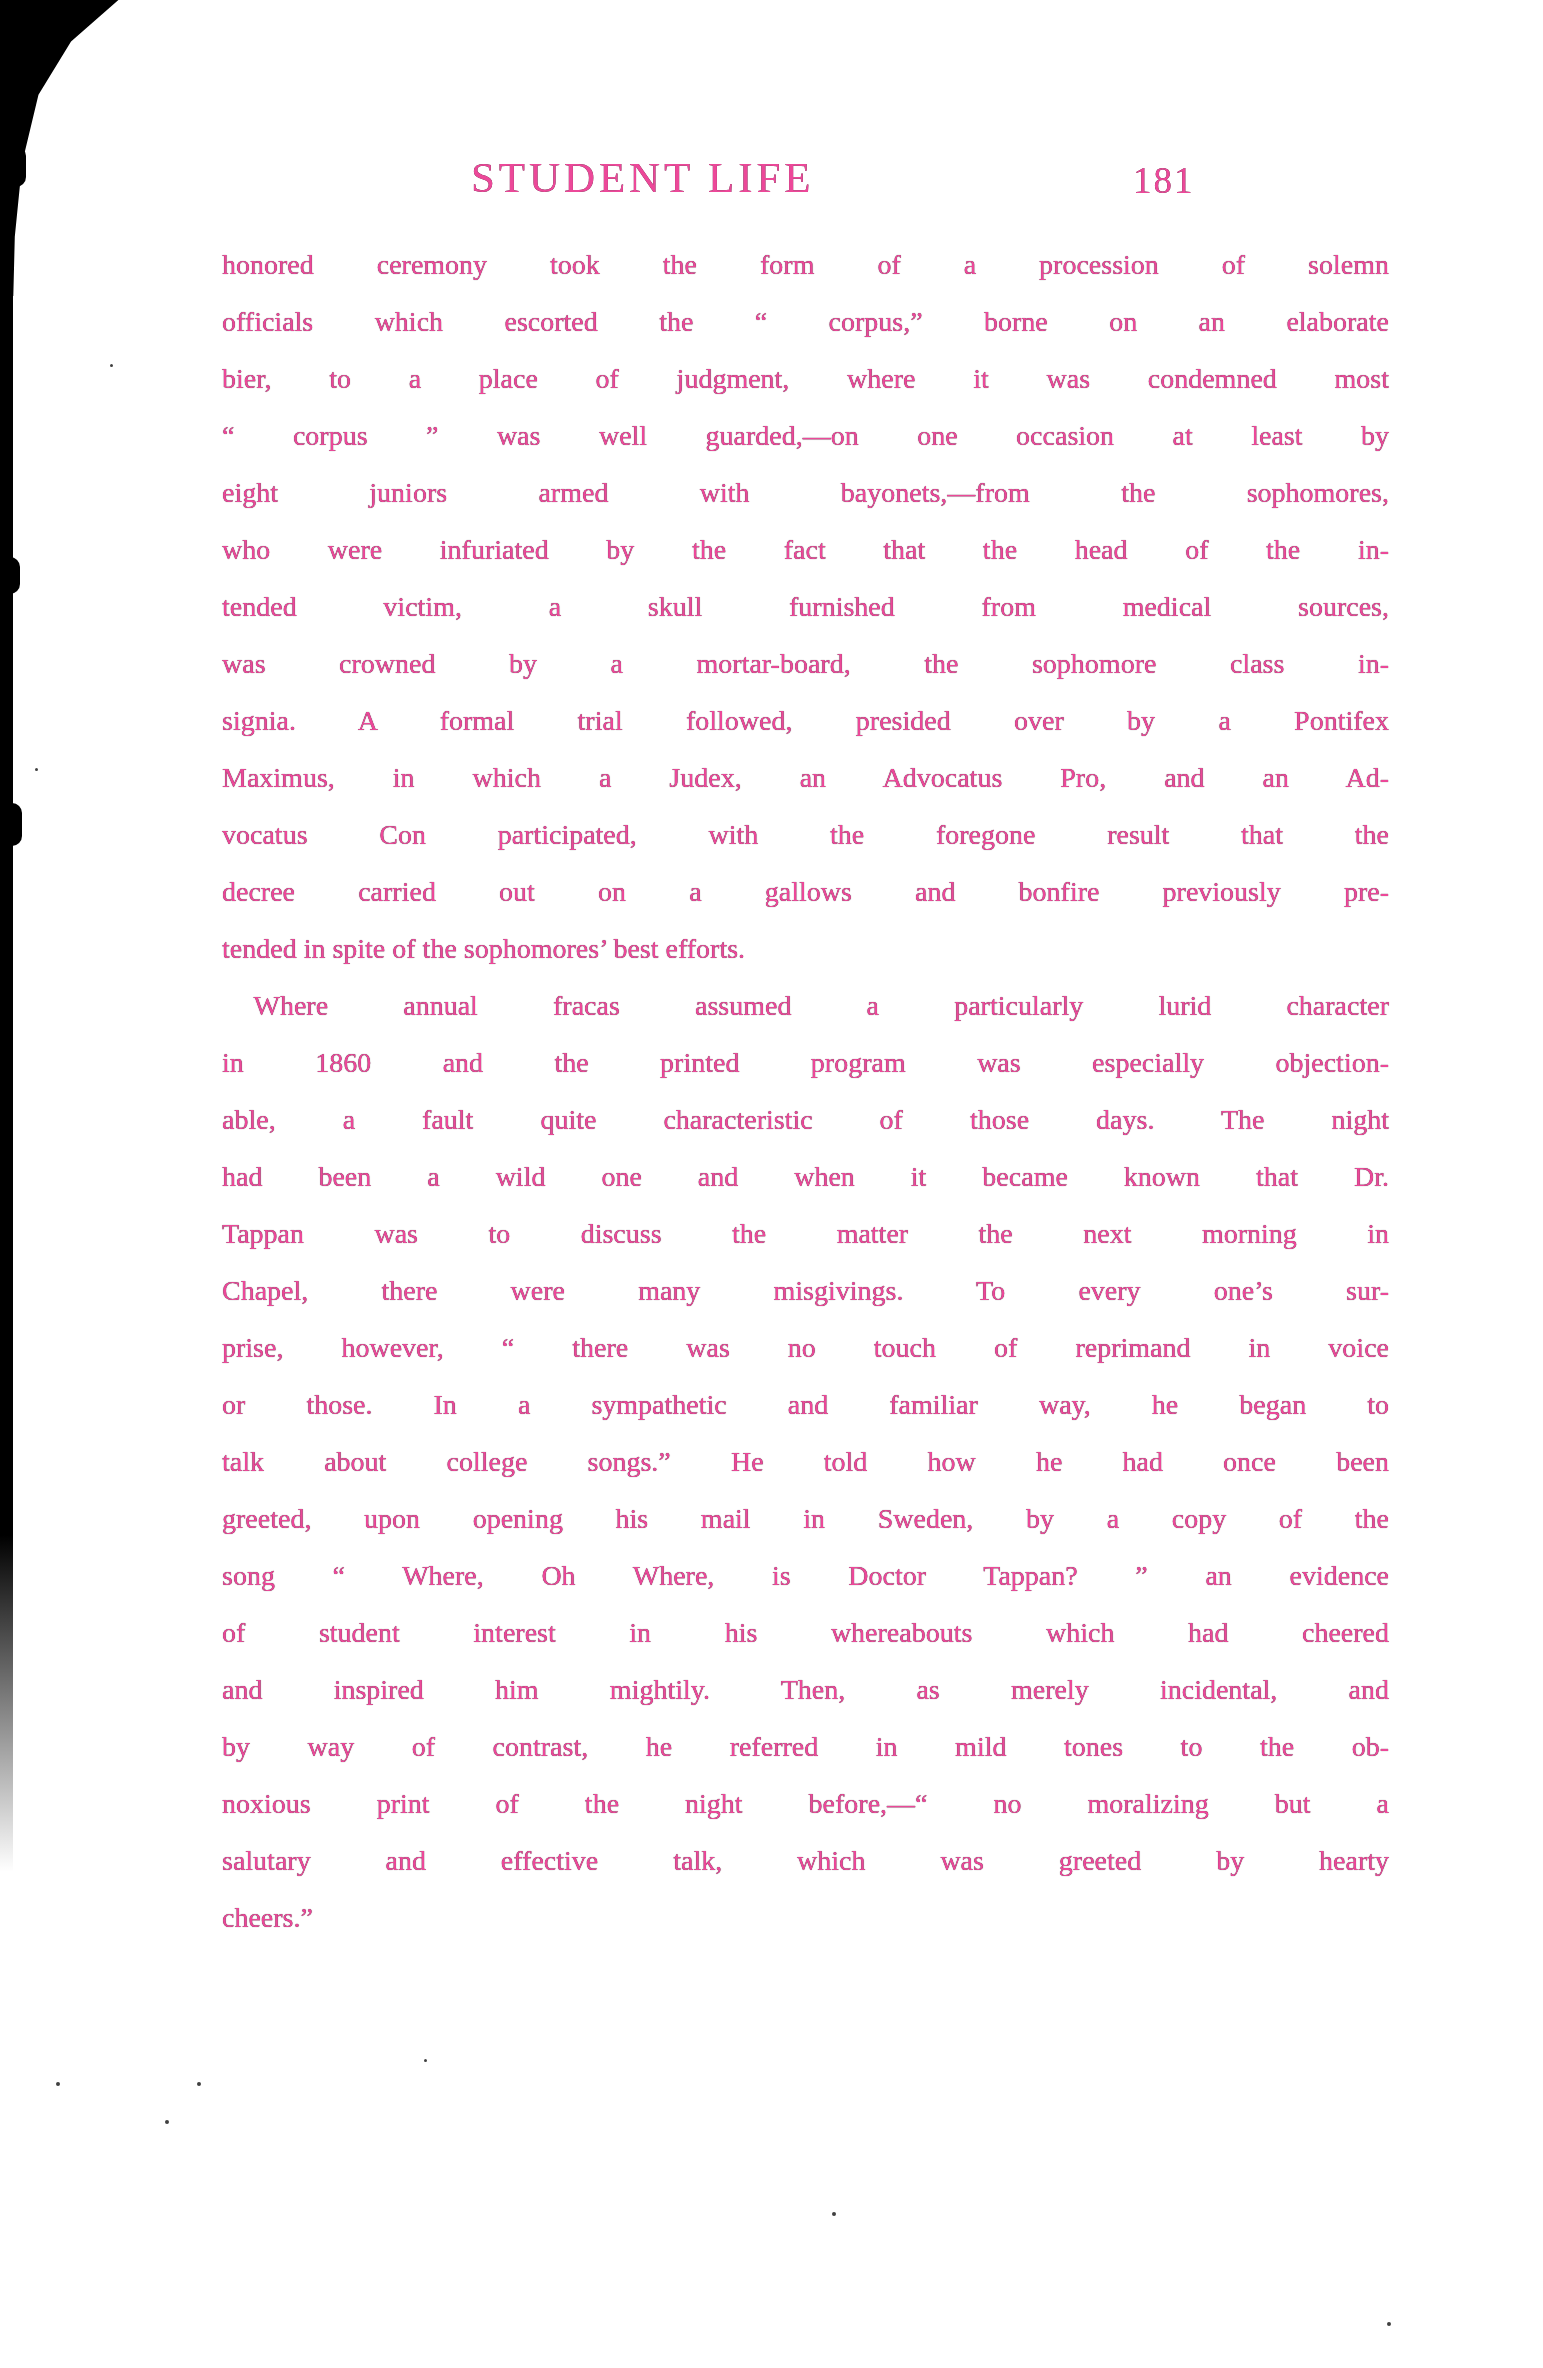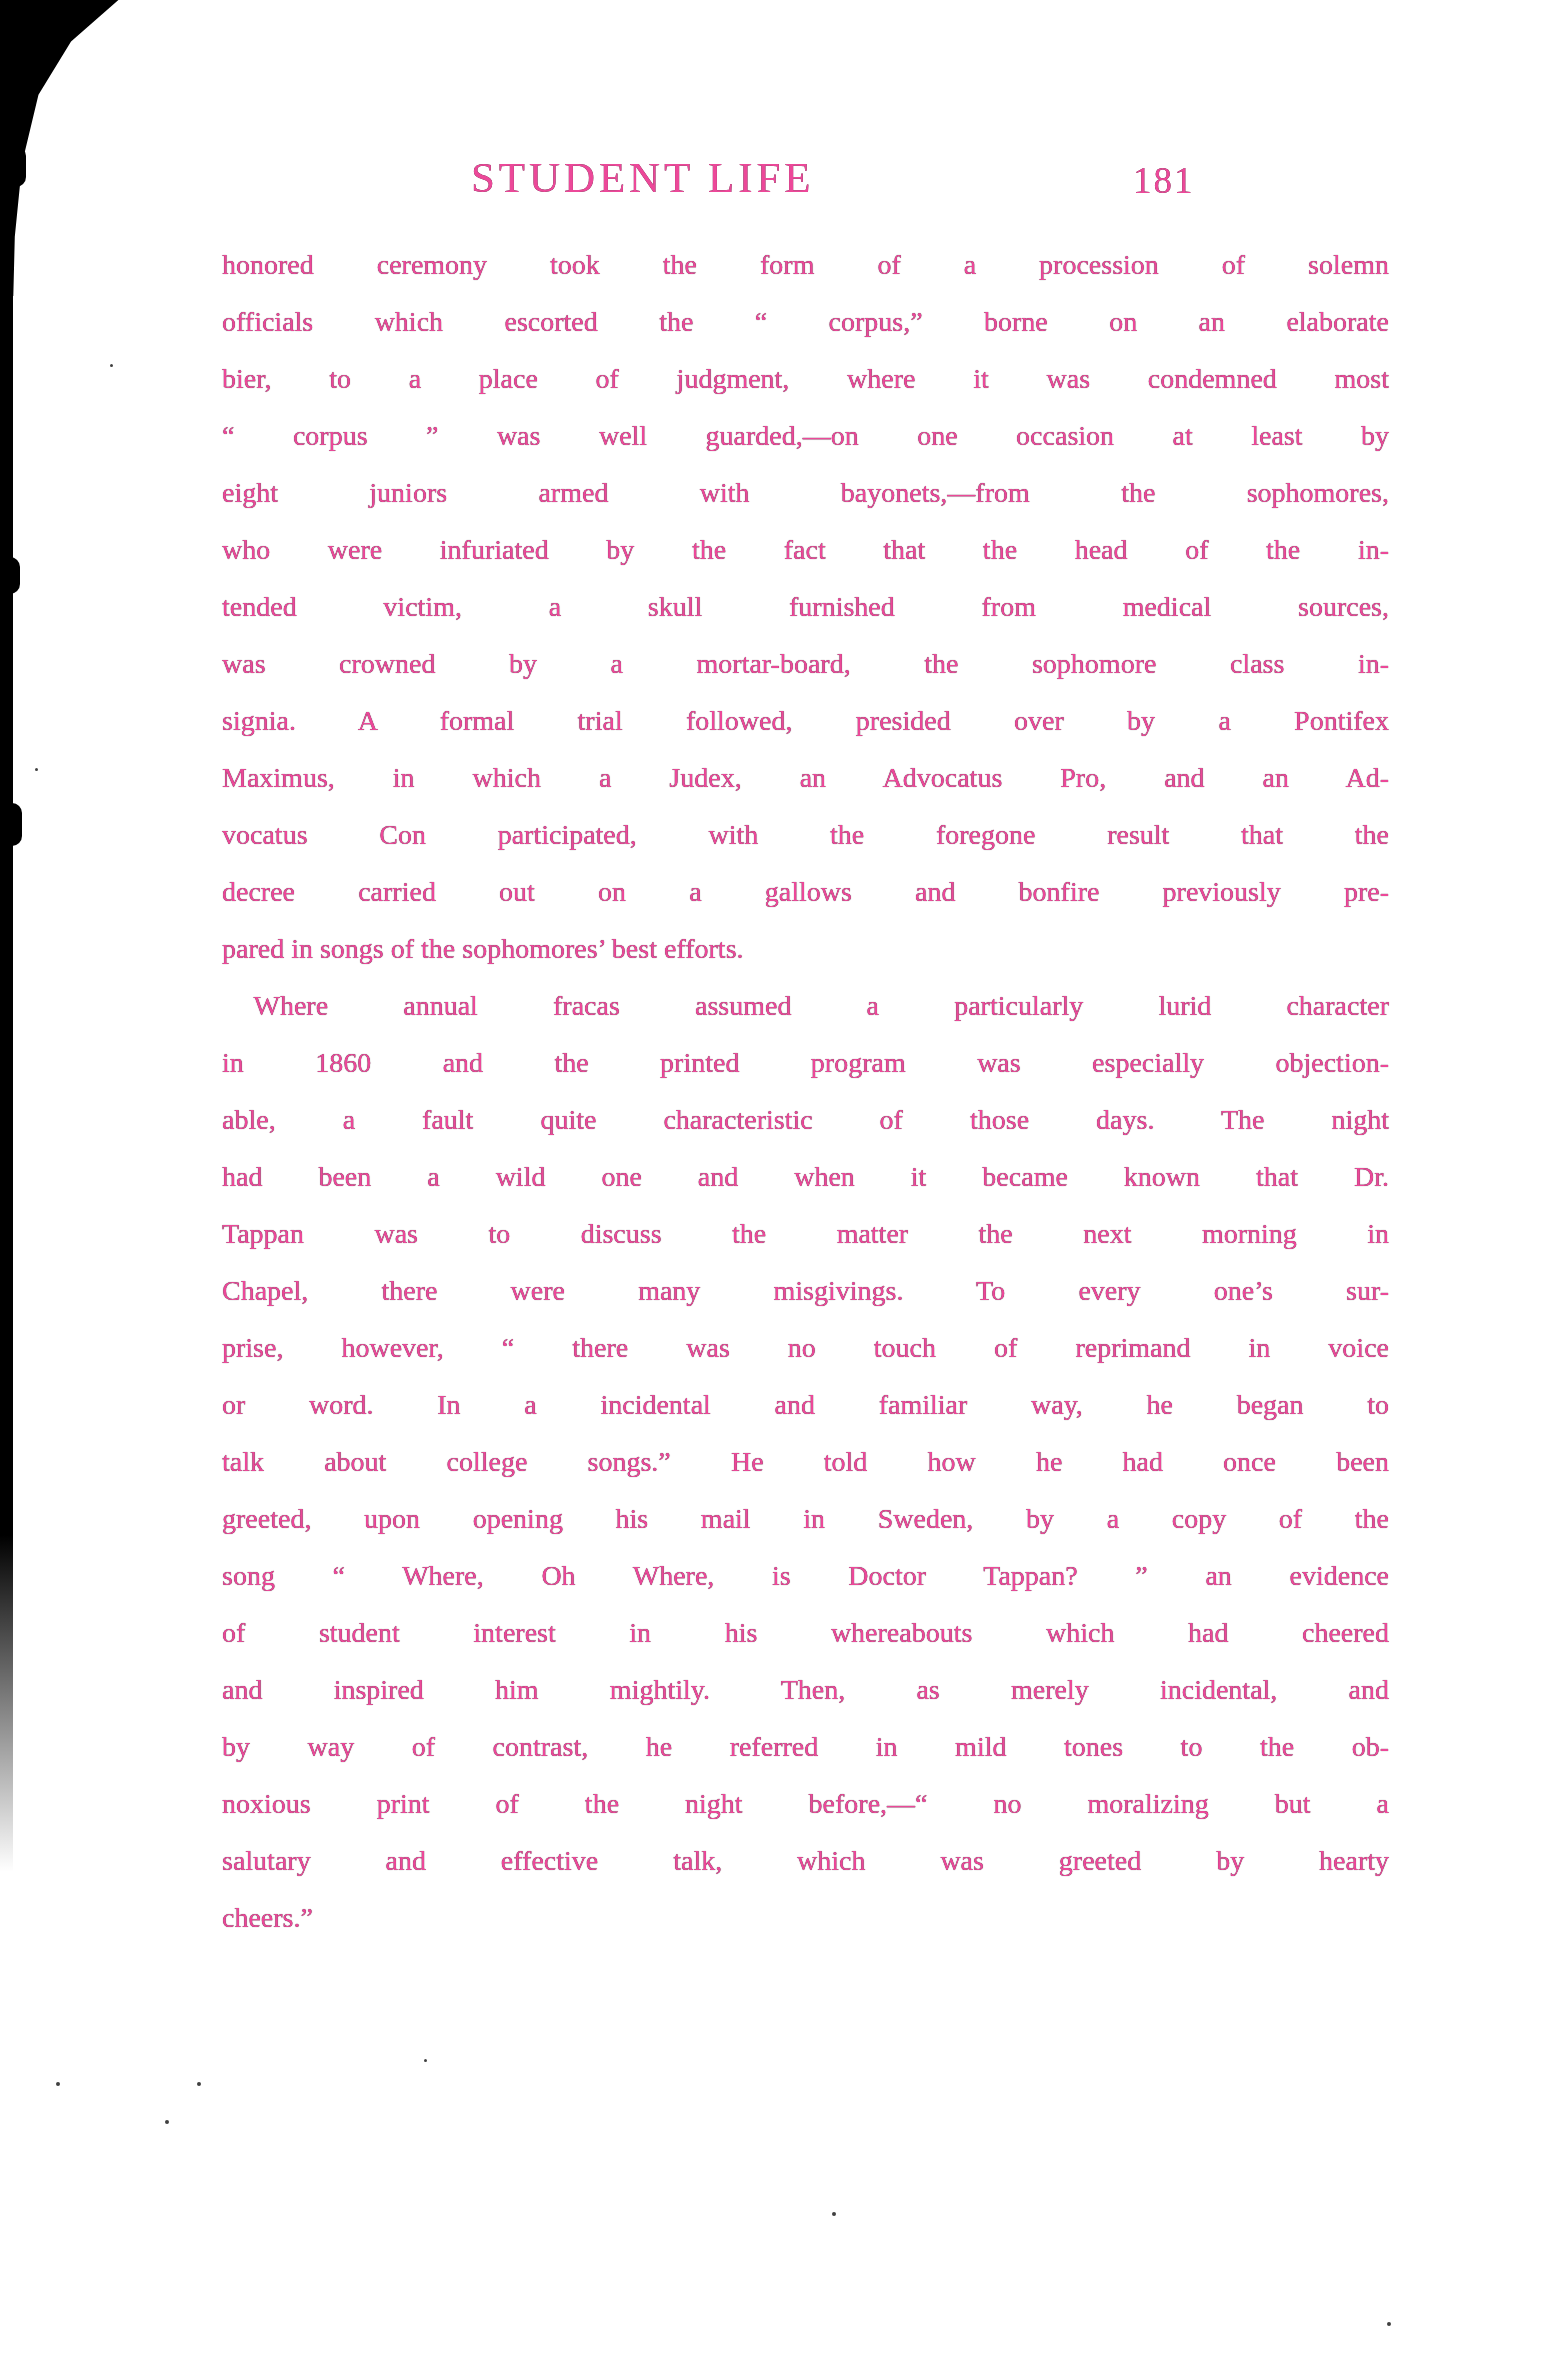--- a/index.html
+++ b/index.html
@@ -129,31 +129,31 @@
         <div class="line">bier, to a place of judgment, where it was condemned most</div>
         <div class="line">“ corpus ” was well guarded,—on one occasion at least by</div>
         <div class="line">eight juniors armed with bayonets,—from the sophomores,</div>
         <div class="line">who were infuriated by the fact that the head of the in-</div>
         <div class="line">tended victim, a skull furnished from medical sources,</div>
         <div class="line">was crowned by a mortar-board, the sophomore class in-</div>
         <div class="line">signia. A formal trial followed, presided over by a Pontifex</div>
         <div class="line">Maximus, in which a Judex, an Advocatus Pro, and an Ad-</div>
         <div class="line">vocatus Con participated, with the foregone result that the</div>
         <div class="line">decree carried out on a gallows and bonfire previously pre-</div>
-        <div class="line last">pared in songs of the sophomores’ best efforts.</div>
+        <div class="line last">tended in spite of the sophomores’ best efforts.</div>
       </div>
       <div class="para">
         <div class="line indent">Where annual fracas assumed a particularly lurid character</div>
         <div class="line">in 1860 and the printed program was especially objection-</div>
         <div class="line">able, a fault quite characteristic of those days. The night</div>
         <div class="line">had been a wild one and when it became known that Dr.</div>
         <div class="line">Tappan was to discuss the matter the next morning in</div>
         <div class="line">Chapel, there were many misgivings. To every one’s sur-</div>
         <div class="line">prise, however, “ there was no touch of reprimand in voice</div>
-        <div class="line">or word. In a incidental and familiar way, he began to</div>
+        <div class="line">or those. In a sympathetic and familiar way, he began to</div>
         <div class="line">talk about college songs.” He told how he had once been</div>
         <div class="line">greeted, upon opening his mail in Sweden, by a copy of the</div>
         <div class="line">song “ Where, Oh Where, is Doctor Tappan? ” an evidence</div>
         <div class="line">of student interest in his whereabouts which had cheered</div>
         <div class="line">and inspired him mightily. Then, as merely incidental, and</div>
         <div class="line">by way of contrast, he referred in mild tones to the ob-</div>
         <div class="line">noxious print of the night before,—“ no moralizing but a</div>
         <div class="line">salutary and effective talk, which was greeted by hearty</div>
         <div class="line last">cheers.”</div>
       </div>

